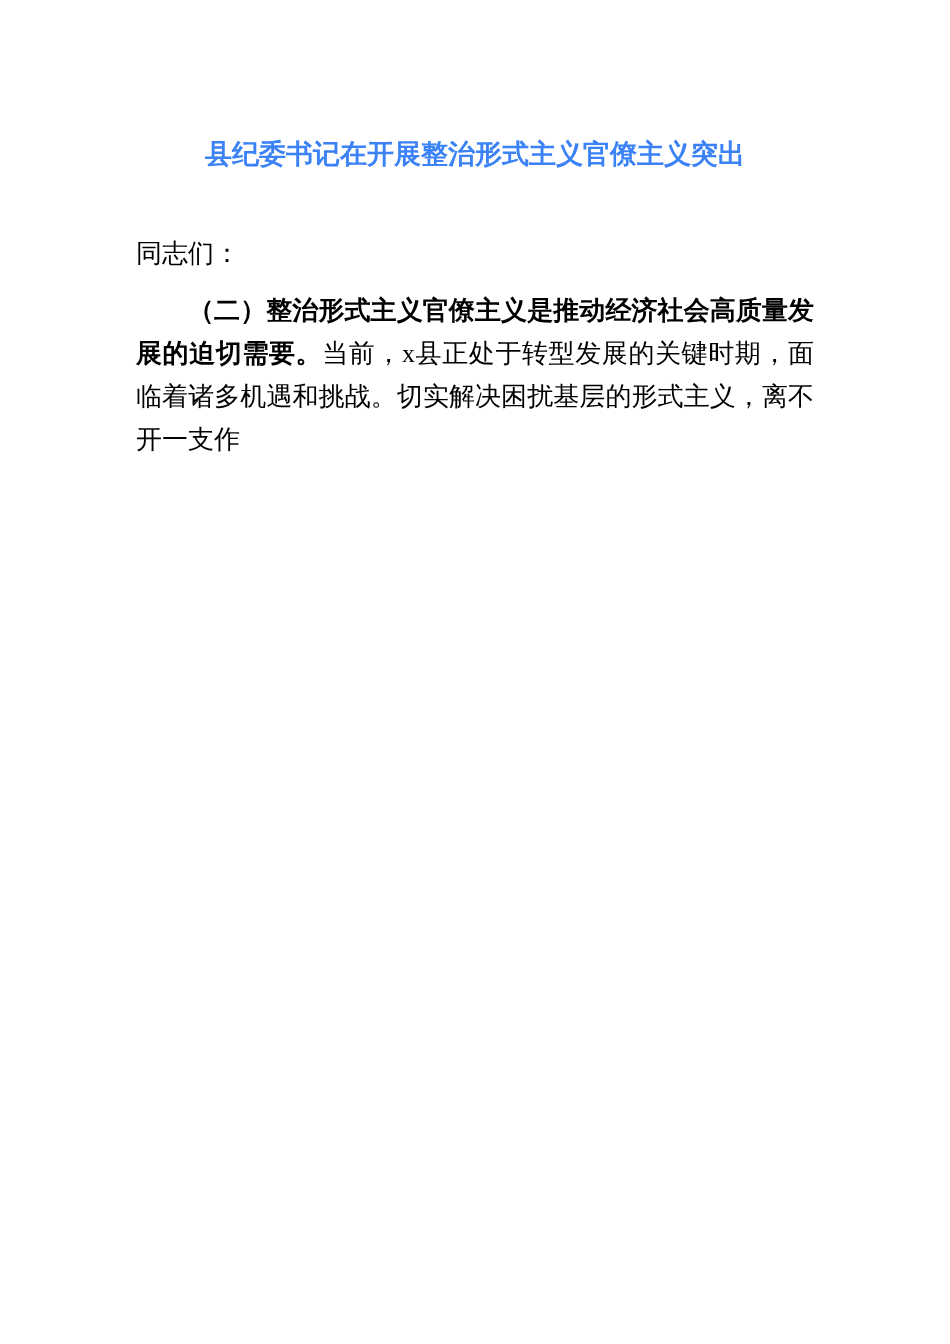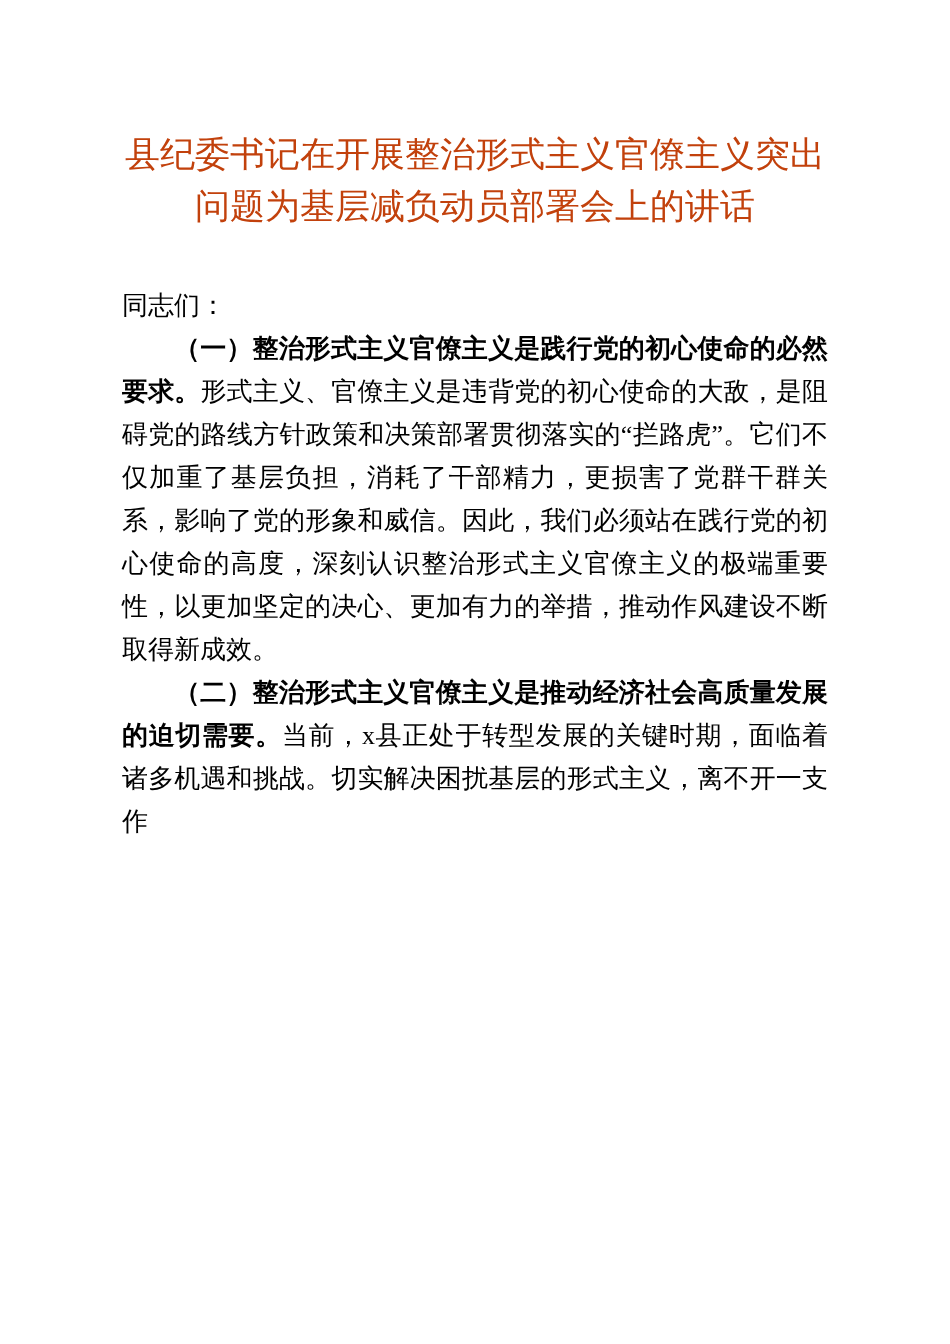--- a/index.html
+++ b/index.html
@@ -13,52 +13,50 @@
     }
     .page {
       width: 950px;
       height: 1344px;
       background: #ffffff;
       padding: 128px 122px 0 122px;
       color: #000000;
     }
     .doc-title {
       font-family: "Liberation Sans", sans-serif;
-      font-weight: normal;
-      font-size: 35px;
+      font-weight: bold;
+      font-size: 27px;
       line-height: 52px;
       text-align: center;
-      color: #c2410c;
+      color: #3b82f6;
       letter-spacing: 0px;
     }
     .doc-body {
       margin-top: 52px;
       font-size: 26px;
       line-height: 43px;
       text-align: justify;
       color: #000000;
     }
     .doc-body p {
-      margin: 0;
+      margin: 14px;
       padding: 0;
       text-indent: 2em;
     }
     .doc-body p.no-indent {
       text-indent: 0;
     }
     .doc-body .bold {
       font-weight: bold;
     }
   </style>
 </head>
 <body>
 
 <div class="page">
   <div class="doc-title">
       <div>县纪委书记在开展整治形式主义官僚主义突出</div>
-      <div>问题为基层减负动员部署会上的讲话</div>
     </div>
   <div class="doc-body">
       <p class="no-indent"><span>同志们：</span></p>
-      <p><span class="bold">（一）整治形式主义官僚主义是践行党的初心使命的必然要求。</span><span>形式主义、官僚主义是违背党的初心使命的大敌，是阻碍党的路线方针政策和决策部署贯彻落实的“拦路虎”。它们不仅加重了基层负担，消耗了干部精力，更损害了党群干群关系，影响了党的形象和威信。因此，我们必须站在践行党的初心使命的高度，深刻认识整治形式主义官僚主义的极端重要性，以更加坚定的决心、更加有力的举措，推动作风建设不断取得新成效。</span></p>
       <p><span class="bold">（二）整治形式主义官僚主义是推动经济社会高质量发展的迫切需要。</span><span>当前，x县正处于转型发展的关键时期，面临着诸多机遇和挑战。切实解决困扰基层的形式主义，离不开一支作</span></p>
     </div>
 </div>
 
 </body></html>

